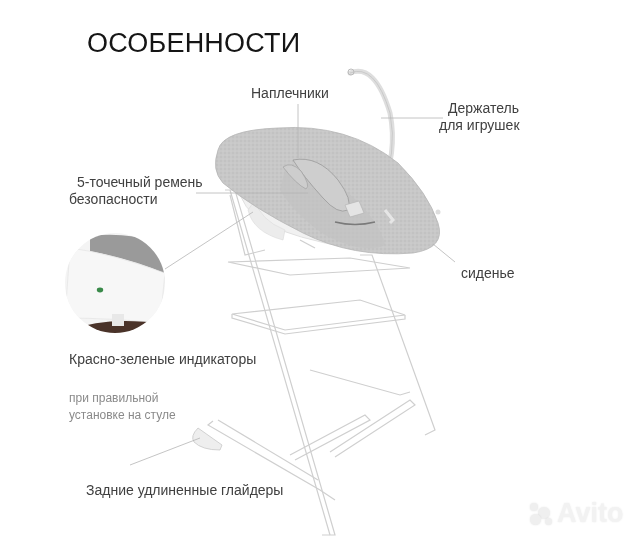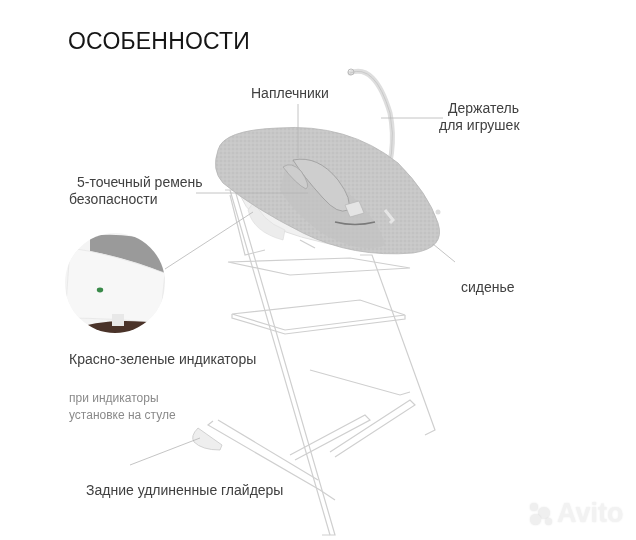--- a/index.html
+++ b/index.html
@@ -5,22 +5,22 @@
   html, body { margin: 0; padding: 0; }
   body {
     width: 636px; height: 540px; overflow: hidden;
     background: #ffffff;
     font-family: "Liberation Sans", "DejaVu Sans", sans-serif;
     color: #1a1a1a;
     position: relative;
   }
   .canvas { position: absolute; left: 0; top: 0; width: 636px; height: 540px; }
   .title {
-    position: absolute; left: 68px; top: 28px;
-    font-size: 23px; letter-spacing: 0.2px; font-weight: 400; color: #151515;
+    position: absolute; left: 87px; top: 28px;
+    font-size: 27px; letter-spacing: 0.2px; font-weight: 400; color: #151515;
   }
   .label {
     position: absolute; font-size: 14px; line-height: 18px; color: #404040;
   }
   .sub {
     position: absolute; font-size: 12px; line-height: 17px; color: #8a8a8a;
   }
   .drawing { position: absolute; left: 0; top: 0; }
   .watermark {
     position: absolute; left: 530px; top: 498px;
@@ -113,24 +113,24 @@
   </svg>
 
   <div class="label" style="left:251px; top:84px;">Наплечники</div>
 
   <div class="label" style="left:448px; top:99px;">Держатель</div>
   <div class="label" style="left:439px; top:116px;">для игрушек</div>
 
   <div class="label" style="left:77px; top:173px;">5-точечный ремень</div>
   <div class="label" style="left:69px; top:190px;text-align:center;">безопасности</div>
 
-  <div class="label" style="left:461px; top:264px;margin-top:14px;">сиденье</div>
+  <div class="label" style="left:461px; top:264px;">сиденье</div>
 
   <div class="label" style="left:69px; top:350px;">Красно-зеленые индикаторы</div>
-  <div class="sub" style="left:69px; top:390px;">при индикаторы</div>
+  <div class="sub" style="left:69px; top:390px;">при правильной</div>
   <div class="sub" style="left:69px; top:407px;">установке на стуле</div>
 
   <div class="label" style="left:86px; top:481px;">Задние удлиненные глайдеры</div>
 
   <div class="watermark">
     <div class="wm-dots">
       <span style="left:0; top:2px; width:8px; height:8px;"></span>
       <span style="left:8px; top:6px; width:12px; height:12px;"></span>
       <span style="left:0; top:13px; width:11px; height:11px;"></span>
       <span style="left:15px; top:17px; width:7px; height:7px;"></span>

